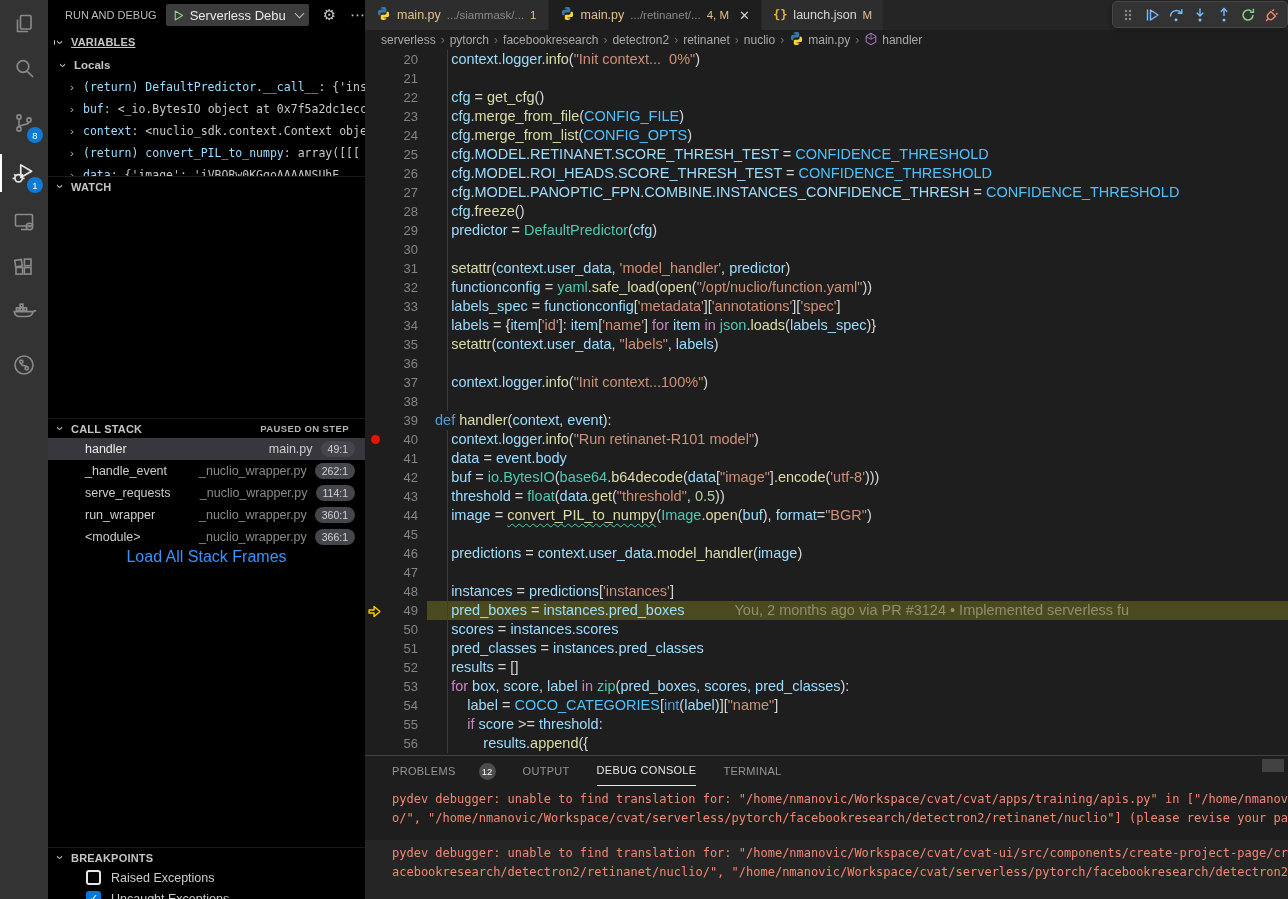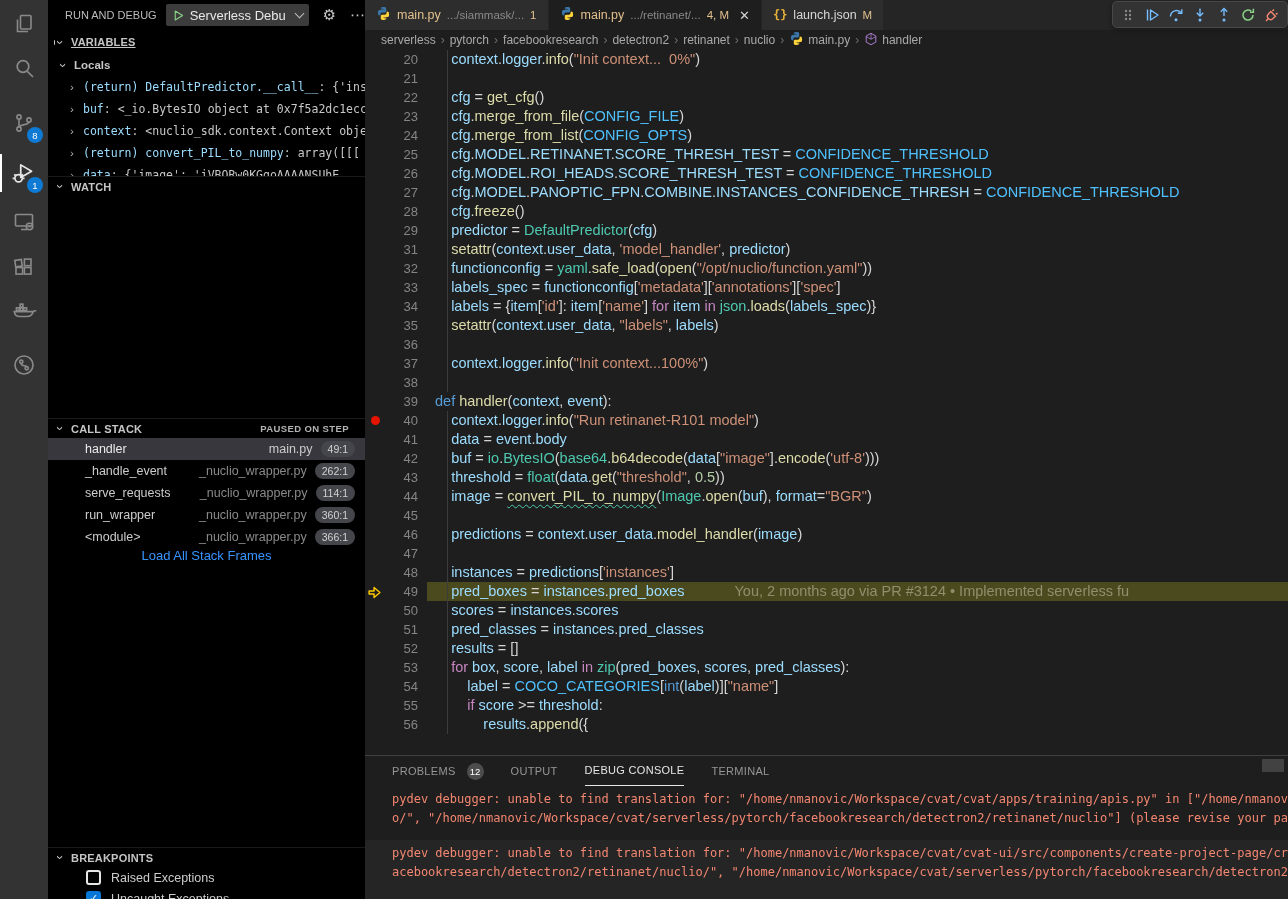--- a/index.html
+++ b/index.html
@@ -36,21 +36,21 @@
   .var-name { color:#9cdcfe; }
 
   .stack-rows { position:absolute; top:438px; left:0; right:0; font-size:12.5px; }
   .stack-row { height:22px; display:flex; align-items:center; padding:0 10px 0 37px; cursor:pointer; }
   .stack-row.sel { background:#37373d; }
   .st-name { color:#cccccc; white-space:nowrap; }
   .stack-row.sel .st-name { color:#eaeaea; }
   .st-file { margin-left:auto; color:#8a8a8a; white-space:nowrap; }
   .stack-row.sel .st-file { color:#cccccc; }
   .st-pos { margin-left:8px; background:#45454c; border-radius:9px; padding:0 7px; height:16px; line-height:16px; font-size:10.5px; color:#d2d2d2; flex:none; }
-  .stack-link { position:absolute; top:548px; left:0; right:0; text-align:center; color:#3794ff; font-size:13px; cursor:pointer; }
+  .stack-link { position:absolute; top:548px; left:0; right:0; text-align:center; color:#3794ff; font-size:16px; cursor:pointer; }
 
   .bp-rows { position:absolute; top:867px; left:0; right:0; font-size:12.5px; }
   .bp-row { height:21px; display:flex; align-items:center; gap:10px; padding-left:38px; color:#cccccc; cursor:pointer; }
   .cb { width:15px; height:15px; border-radius:3px; flex:none; }
   .cb.off { border:2px solid #e6e6e6; background:transparent; }
   .cb.on { background:#0677d9; color:#fff; font-size:11px; line-height:15px; text-align:center; }
 
   
   .editor-region { position:absolute; left:365px; top:0; right:0; bottom:0; background:#1e1e1e; }
 
@@ -82,21 +82,21 @@
   .cur-arrow { position:absolute; left:3px; top:3px; }
   .codetext { position:relative; display:inline-block; padding-left:70px; }
   .blame { color:#8f8f6d; padding-left:50px; }
   .t-w{color:#d4d4d4} .t-v{color:#9cdcfe} .t-f{color:#dcdcaa} .t-s{color:#ce9178}
   .t-k{color:#c586c0} .t-b{color:#569cd6} .t-c{color:#4ec9b0} .t-n{color:#b5cea8} .t-C{color:#4fc1ff}
   .t-u{color:#dcdcaa; text-decoration:underline wavy #4ec9b0 1px; text-underline-offset:3px;}
 
   
   .panel { position:absolute; left:0; right:0; bottom:0; height:144px; background:#1e1e1e; border-top:1px solid rgba(128,128,128,0.35); }
   .panel-tabs { height:30px; display:flex; align-items:center; padding-left:27px; gap:27px; font-size:11px; color:#969696; letter-spacing:.3px; }
-  .panel-tab { display:flex; align-items:center; gap:11px; height:29px; line-height:29px; cursor:pointer; }
+  .panel-tab { display:flex; align-items:center; gap:23px; height:29px; line-height:29px; cursor:pointer; }
   .panel-tab.active { color:#e7e7e7; border-bottom:1px solid #e7e7e7; }
   .badge-circle { width:17px; height:17px; border-radius:50%; background:#4d4d4d; color:#ffffff; font-size:9.5px; display:flex; align-items:center; justify-content:center; letter-spacing:0; }
   .console { position:absolute; top:30px; left:0; right:0; bottom:0; display:flex; flex-direction:column; font-family:"DejaVu Sans Mono", monospace; font-size:12px; line-height:19px; color:#f48771; overflow:hidden; }
   .cblock { padding:4px 0 12px 27px; }
   .cblock.hl { background:#252526; flex:1; }
   .cline { white-space:pre; overflow:hidden; }
   .panel-scrollbar { position:absolute; top:3px; right:4px; width:22px; height:13px; background:#424242; cursor:pointer; }
 </style>
 </head>
 <body>
@@ -380,20 +380,21 @@
         <div class="code-line"><div class="guide"></div><div class="ln">20</div><span class="codetext"><span class="t-w">    </span><span class="t-v">context</span><span class="t-w">.</span><span class="t-v">logger</span><span class="t-w">.</span><span class="t-f">info</span><span class="t-w">(</span><span class="t-s">"Init context...  0%"</span><span class="t-w">)</span></span></div>
         <div class="code-line"><div class="guide"></div><div class="ln">21</div><span class="codetext"></span></div>
         <div class="code-line"><div class="guide"></div><div class="ln">22</div><span class="codetext"><span class="t-w">    </span><span class="t-v">cfg</span><span class="t-w"> = </span><span class="t-f">get_cfg</span><span class="t-w">()</span></span></div>
         <div class="code-line"><div class="guide"></div><div class="ln">23</div><span class="codetext"><span class="t-w">    </span><span class="t-v">cfg</span><span class="t-w">.</span><span class="t-f">merge_from_file</span><span class="t-w">(</span><span class="t-C">CONFIG_FILE</span><span class="t-w">)</span></span></div>
         <div class="code-line"><div class="guide"></div><div class="ln">24</div><span class="codetext"><span class="t-w">    </span><span class="t-v">cfg</span><span class="t-w">.</span><span class="t-f">merge_from_list</span><span class="t-w">(</span><span class="t-C">CONFIG_OPTS</span><span class="t-w">)</span></span></div>
         <div class="code-line"><div class="guide"></div><div class="ln">25</div><span class="codetext"><span class="t-w">    </span><span class="t-v">cfg</span><span class="t-w">.</span><span class="t-v">MODEL</span><span class="t-w">.</span><span class="t-v">RETINANET</span><span class="t-w">.</span><span class="t-v">SCORE_THRESH_TEST</span><span class="t-w"> = </span><span class="t-C">CONFIDENCE_THRESHOLD</span></span></div>
         <div class="code-line"><div class="guide"></div><div class="ln">26</div><span class="codetext"><span class="t-w">    </span><span class="t-v">cfg</span><span class="t-w">.</span><span class="t-v">MODEL</span><span class="t-w">.</span><span class="t-v">ROI_HEADS</span><span class="t-w">.</span><span class="t-v">SCORE_THRESH_TEST</span><span class="t-w"> = </span><span class="t-C">CONFIDENCE_THRESHOLD</span></span></div>
         <div class="code-line"><div class="guide"></div><div class="ln">27</div><span class="codetext"><span class="t-w">    </span><span class="t-v">cfg</span><span class="t-w">.</span><span class="t-v">MODEL</span><span class="t-w">.</span><span class="t-v">PANOPTIC_FPN</span><span class="t-w">.</span><span class="t-v">COMBINE</span><span class="t-w">.</span><span class="t-v">INSTANCES_CONFIDENCE_THRESH</span><span class="t-w"> = </span><span class="t-C">CONFIDENCE_THRESHOLD</span></span></div>
         <div class="code-line"><div class="guide"></div><div class="ln">28</div><span class="codetext"><span class="t-w">    </span><span class="t-v">cfg</span><span class="t-w">.</span><span class="t-f">freeze</span><span class="t-w">()</span></span></div>
         <div class="code-line"><div class="guide"></div><div class="ln">29</div><span class="codetext"><span class="t-w">    </span><span class="t-v">predictor</span><span class="t-w"> = </span><span class="t-c">DefaultPredictor</span><span class="t-w">(</span><span class="t-v">cfg</span><span class="t-w">)</span></span></div>
+        <div class="code-line"><div class="guide"></div><div class="ln">30</div><span class="codetext"></span></div>
         <div class="code-line"><div class="guide"></div><div class="ln">31</div><span class="codetext"><span class="t-w">    </span><span class="t-f">setattr</span><span class="t-w">(</span><span class="t-v">context</span><span class="t-w">.</span><span class="t-v">user_data</span><span class="t-w">, </span><span class="t-s">'model_handler'</span><span class="t-w">, </span><span class="t-v">predictor</span><span class="t-w">)</span></span></div>
         <div class="code-line"><div class="guide"></div><div class="ln">32</div><span class="codetext"><span class="t-w">    </span><span class="t-v">functionconfig</span><span class="t-w"> = </span><span class="t-c">yaml</span><span class="t-w">.</span><span class="t-f">safe_load</span><span class="t-w">(</span><span class="t-f">open</span><span class="t-w">(</span><span class="t-s">"/opt/nuclio/function.yaml"</span><span class="t-w">))</span></span></div>
         <div class="code-line"><div class="guide"></div><div class="ln">33</div><span class="codetext"><span class="t-w">    </span><span class="t-v">labels_spec</span><span class="t-w"> = </span><span class="t-v">functionconfig</span><span class="t-w">[</span><span class="t-s">'metadata'</span><span class="t-w">][</span><span class="t-s">'annotations'</span><span class="t-w">][</span><span class="t-s">'spec'</span><span class="t-w">]</span></span></div>
         <div class="code-line"><div class="guide"></div><div class="ln">34</div><span class="codetext"><span class="t-w">    </span><span class="t-v">labels</span><span class="t-w"> = {</span><span class="t-v">item</span><span class="t-w">[</span><span class="t-s">'id'</span><span class="t-w">]: </span><span class="t-v">item</span><span class="t-w">[</span><span class="t-s">'name'</span><span class="t-w">] </span><span class="t-k">for</span><span class="t-w"> </span><span class="t-v">item</span><span class="t-w"> </span><span class="t-k">in</span><span class="t-w"> </span><span class="t-c">json</span><span class="t-w">.</span><span class="t-f">loads</span><span class="t-w">(</span><span class="t-v">labels_spec</span><span class="t-w">)}</span></span></div>
         <div class="code-line"><div class="guide"></div><div class="ln">35</div><span class="codetext"><span class="t-w">    </span><span class="t-f">setattr</span><span class="t-w">(</span><span class="t-v">context</span><span class="t-w">.</span><span class="t-v">user_data</span><span class="t-w">, </span><span class="t-s">"labels"</span><span class="t-w">, </span><span class="t-v">labels</span><span class="t-w">)</span></span></div>
         <div class="code-line"><div class="guide"></div><div class="ln">36</div><span class="codetext"></span></div>
         <div class="code-line"><div class="guide"></div><div class="ln">37</div><span class="codetext"><span class="t-w">    </span><span class="t-v">context</span><span class="t-w">.</span><span class="t-v">logger</span><span class="t-w">.</span><span class="t-f">info</span><span class="t-w">(</span><span class="t-s">"Init context...100%"</span><span class="t-w">)</span></span></div>
         <div class="code-line"><div class="guide"></div><div class="ln">38</div><span class="codetext"></span></div>
         <div class="code-line"><div class="ln">39</div><span class="codetext"><span class="t-b">def</span><span class="t-w"> </span><span class="t-f">handler</span><span class="t-w">(</span><span class="t-v">context</span><span class="t-w">, </span><span class="t-v">event</span><span class="t-w">):</span></span></div>
         <div class="code-line"><div class="guide"></div><div class="bp-dot"></div><div class="ln">40</div><span class="codetext"><span class="t-w">    </span><span class="t-v">context</span><span class="t-w">.</span><span class="t-v">logger</span><span class="t-w">.</span><span class="t-f">info</span><span class="t-w">(</span><span class="t-s">"Run retinanet-R101 model"</span><span class="t-w">)</span></span></div>

